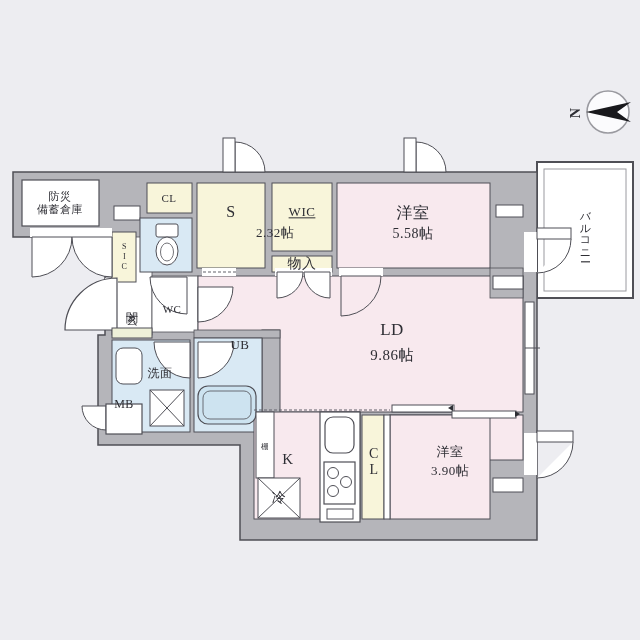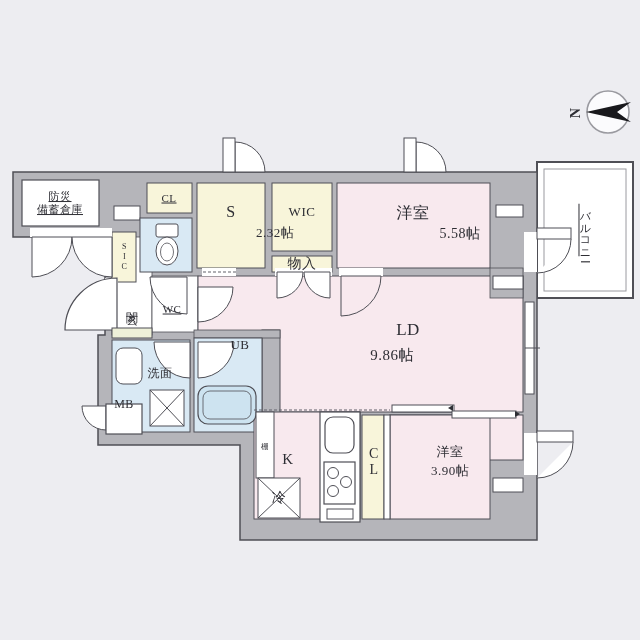--- a/index.html
+++ b/index.html
@@ -3,22 +3,22 @@
 <meta charset="utf-8">
 <style>
   html,body{margin:0;padding:0;}
   body{background:#e9eaee;font-family:"Liberation Serif","DejaVu Serif",serif;}
   #canvas{position:relative;width:640px;height:640px;background:#ededf1;overflow:hidden;}
   #plan-svg{position:absolute;left:0;top:0;}
   .lbl{position:absolute;transform:translate(-50%,-50%);color:#2e2e34;text-align:center;
        white-space:nowrap;line-height:1.18;letter-spacing:.5px;}
   .vert{writing-mode:vertical-rl;}
   .upright{text-orientation:upright;letter-spacing:1px;}
-  .s11{font-size:11px;text-decoration:underline;} .s10{font-size:12px;} .s9{font-size:14px;} .s8{font-size:8px;}
-  .s13{font-size:13px;} .s14{font-size:14px;} .s15{font-size:15px;} .s16{font-size:16px;} .s17{font-size:17px;margin-left:16px;}
+  .s11{font-size:11px;} .s10{font-size:12px;} .s9{font-size:14px;} .s8{font-size:8px;}
+  .s13{font-size:13px;} .s14{font-size:14px;} .s15{font-size:15px;} .s16{font-size:16px;} .s17{font-size:17px;}
   .s7{font-size:7.5px;}
   .north{transform:translate(-50%,-50%) rotate(-90deg);font-weight:bold;font-size:14px;}
 </style>
 </head>
 <body>
 
 <div id="canvas">
 
   <svg id="plan-svg" width="640" height="640" viewBox="0 0 640 640">
 
@@ -154,24 +154,24 @@
     </g>
   </svg>
 
   <div class="lbl s11" style="left:60px;top:203px;">
     <div>防災</div>
     <div>備蓄倉庫</div>
   </div>
   <div class="lbl s11" style="left:169px;top:198px;">CL</div>
   <div class="lbl s16" style="left:231px;top:212px;">S</div>
   <div class="lbl s13" style="left:231px;top:233px;margin-left:44px;">2.32帖</div>
-  <div class="lbl s13" style="left:302px;top:212px;">WIC</div>
+  <div class="lbl s13" style="left:302px;top:212px;text-decoration:underline;">WIC</div>
   <div class="lbl s9" style="left:302px;top:264px;">物入</div>
   <div class="lbl s16" style="left:413px;top:213px;">洋室</div>
-  <div class="lbl s14" style="left:413px;top:234px;margin-left:47px;">5.58帖</div>
+  <div class="lbl s14" style="left:413px;top:234px;">5.58帖</div>
   <div class="lbl vert s11" style="left:585px;top:230px;">バルコニー</div>
   <div class="lbl s17" style="left:392px;top:330px;">LD</div>
   <div class="lbl s15" style="left:392px;top:356px;">9.86帖</div>
   <div class="lbl vert s10" style="left:132px;top:303px;">玄関</div>
   <div class="lbl vert upright s8" style="left:124px;top:257px;">SIC</div>
   <div class="lbl s11" style="left:172px;top:261px;margin-top:48px;">WC</div>
   <div class="lbl s10" style="left:160px;top:373px;">洗面</div>
   <div class="lbl s13" style="left:240px;top:345px;">UB</div>
   <div class="lbl s10" style="left:124px;top:404px;">MB</div>
   <div class="lbl s15" style="left:288px;top:460px;">K</div>

